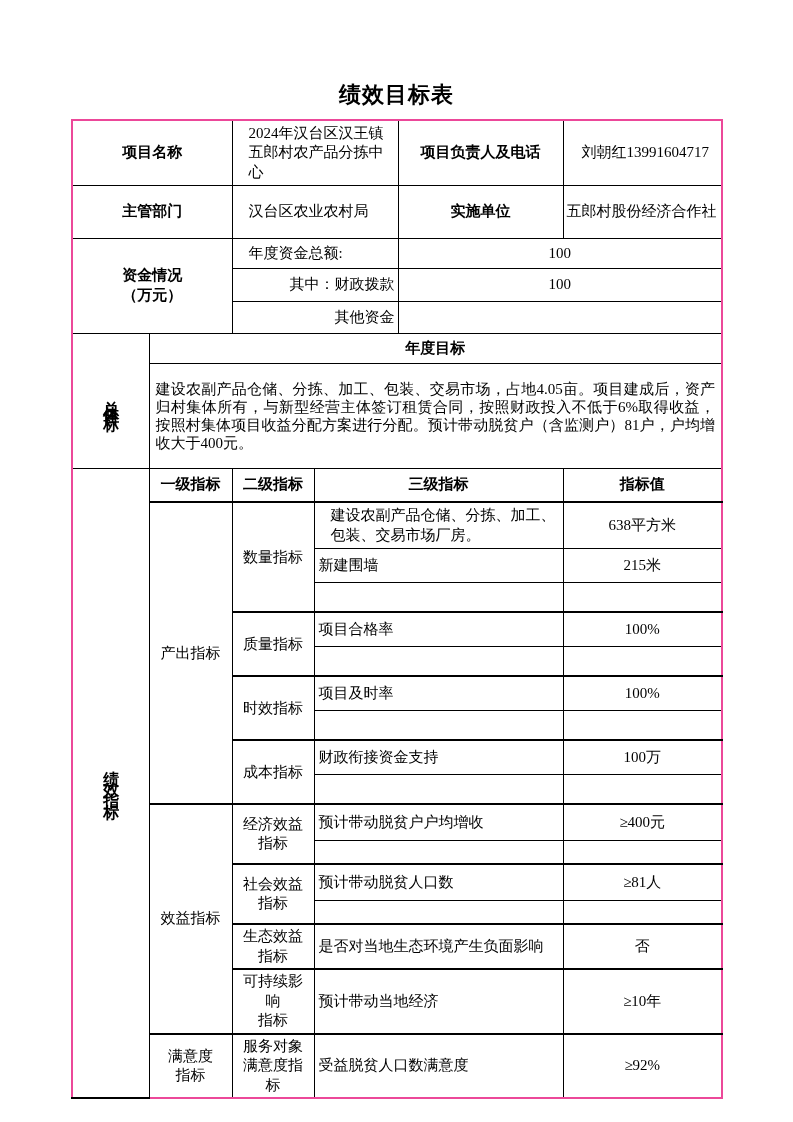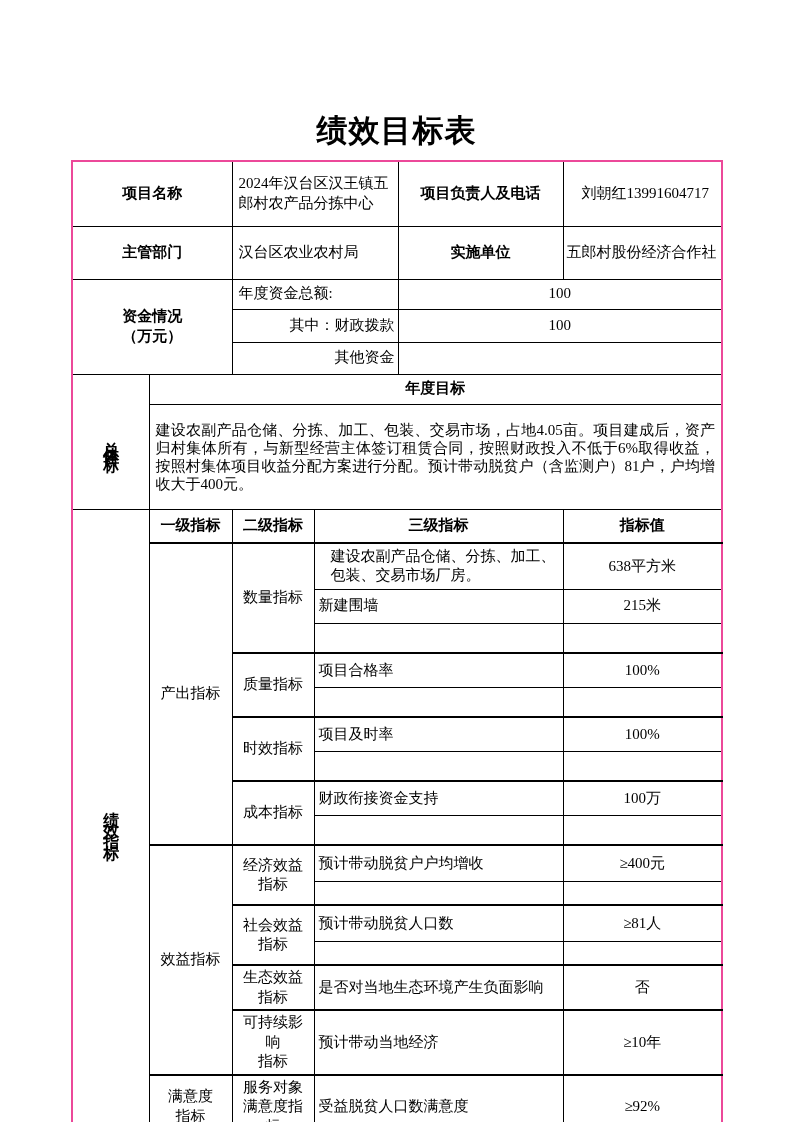--- a/index.html
+++ b/index.html
@@ -4,23 +4,23 @@
 <style>
   * { box-sizing: border-box; }
   html, body { margin: 0; padding: 0; background: #ffffff; }
   body {
     width: 793px; height: 1122px;
     font-family: "Liberation Serif", "DejaVu Serif", serif;
     color: #000;
   }
   .sheet { position: relative; width: 793px; height: 1122px; overflow: hidden; }
   .title {
-    padding-top: 112px;
+    padding-top: 82px;
     text-align: center;
-    font-size: 31px;
+    font-size: 22px;
     font-weight: bold;
     letter-spacing: 1px;
     line-height: 1.2;
   }
   .subtitle {
     margin-top: 11px;
     text-align: center;
     font-size: 12px;
   }
   table.main {
@@ -33,21 +33,21 @@
   td {
     border: 1px solid #000;
     font-size: 15px;
     padding: 2px 4px;
     vertical-align: middle;
     overflow: hidden;
     line-height: 1.3;
   }
   td.b { font-weight: bold; }
   td.c { text-align: center; }
-  td.l { text-align: left; padding-left: 6px; }
+  td.l { text-align: left; padding-left: 16px; }
   td.r { text-align: right; padding-right: 3px; }
   td.pre { white-space: pre-line; }
   td.para {
     text-align: left;
     padding: 16px 6px;
     line-height: 18px;
     text-align: justify;
   }
   tr.group-start > td { border-top: 2px solid #000; }
   tr.head-row > td { border-bottom: 2px solid #000; }

